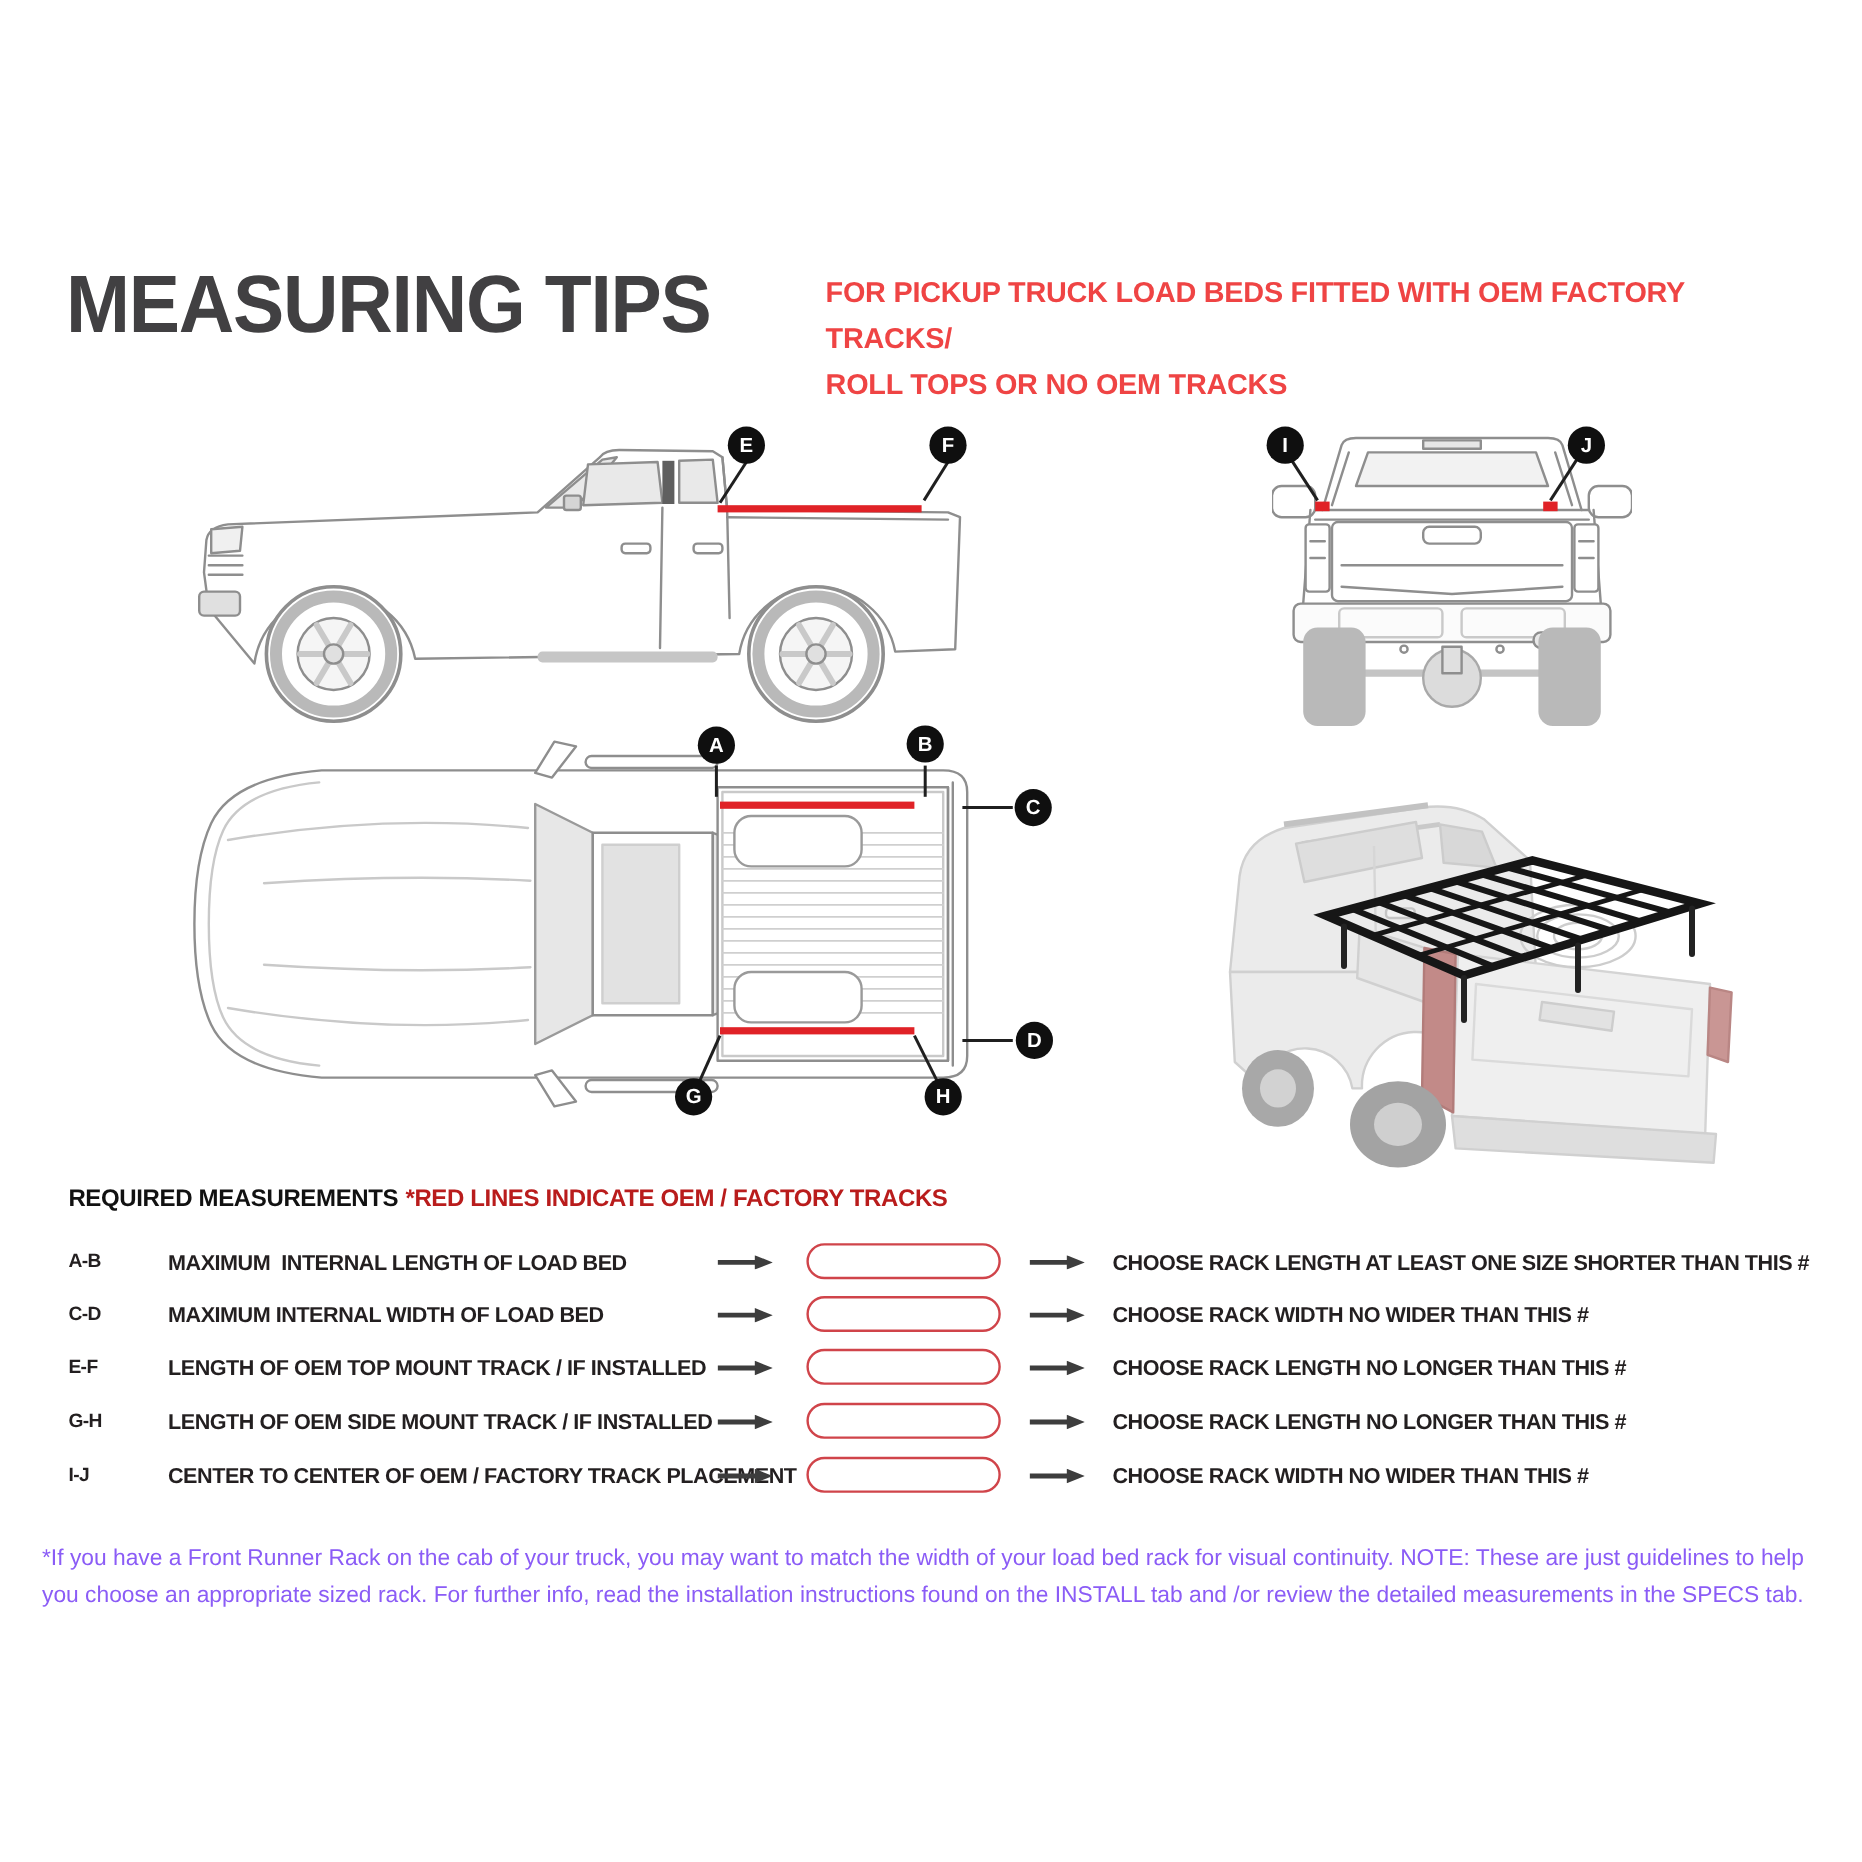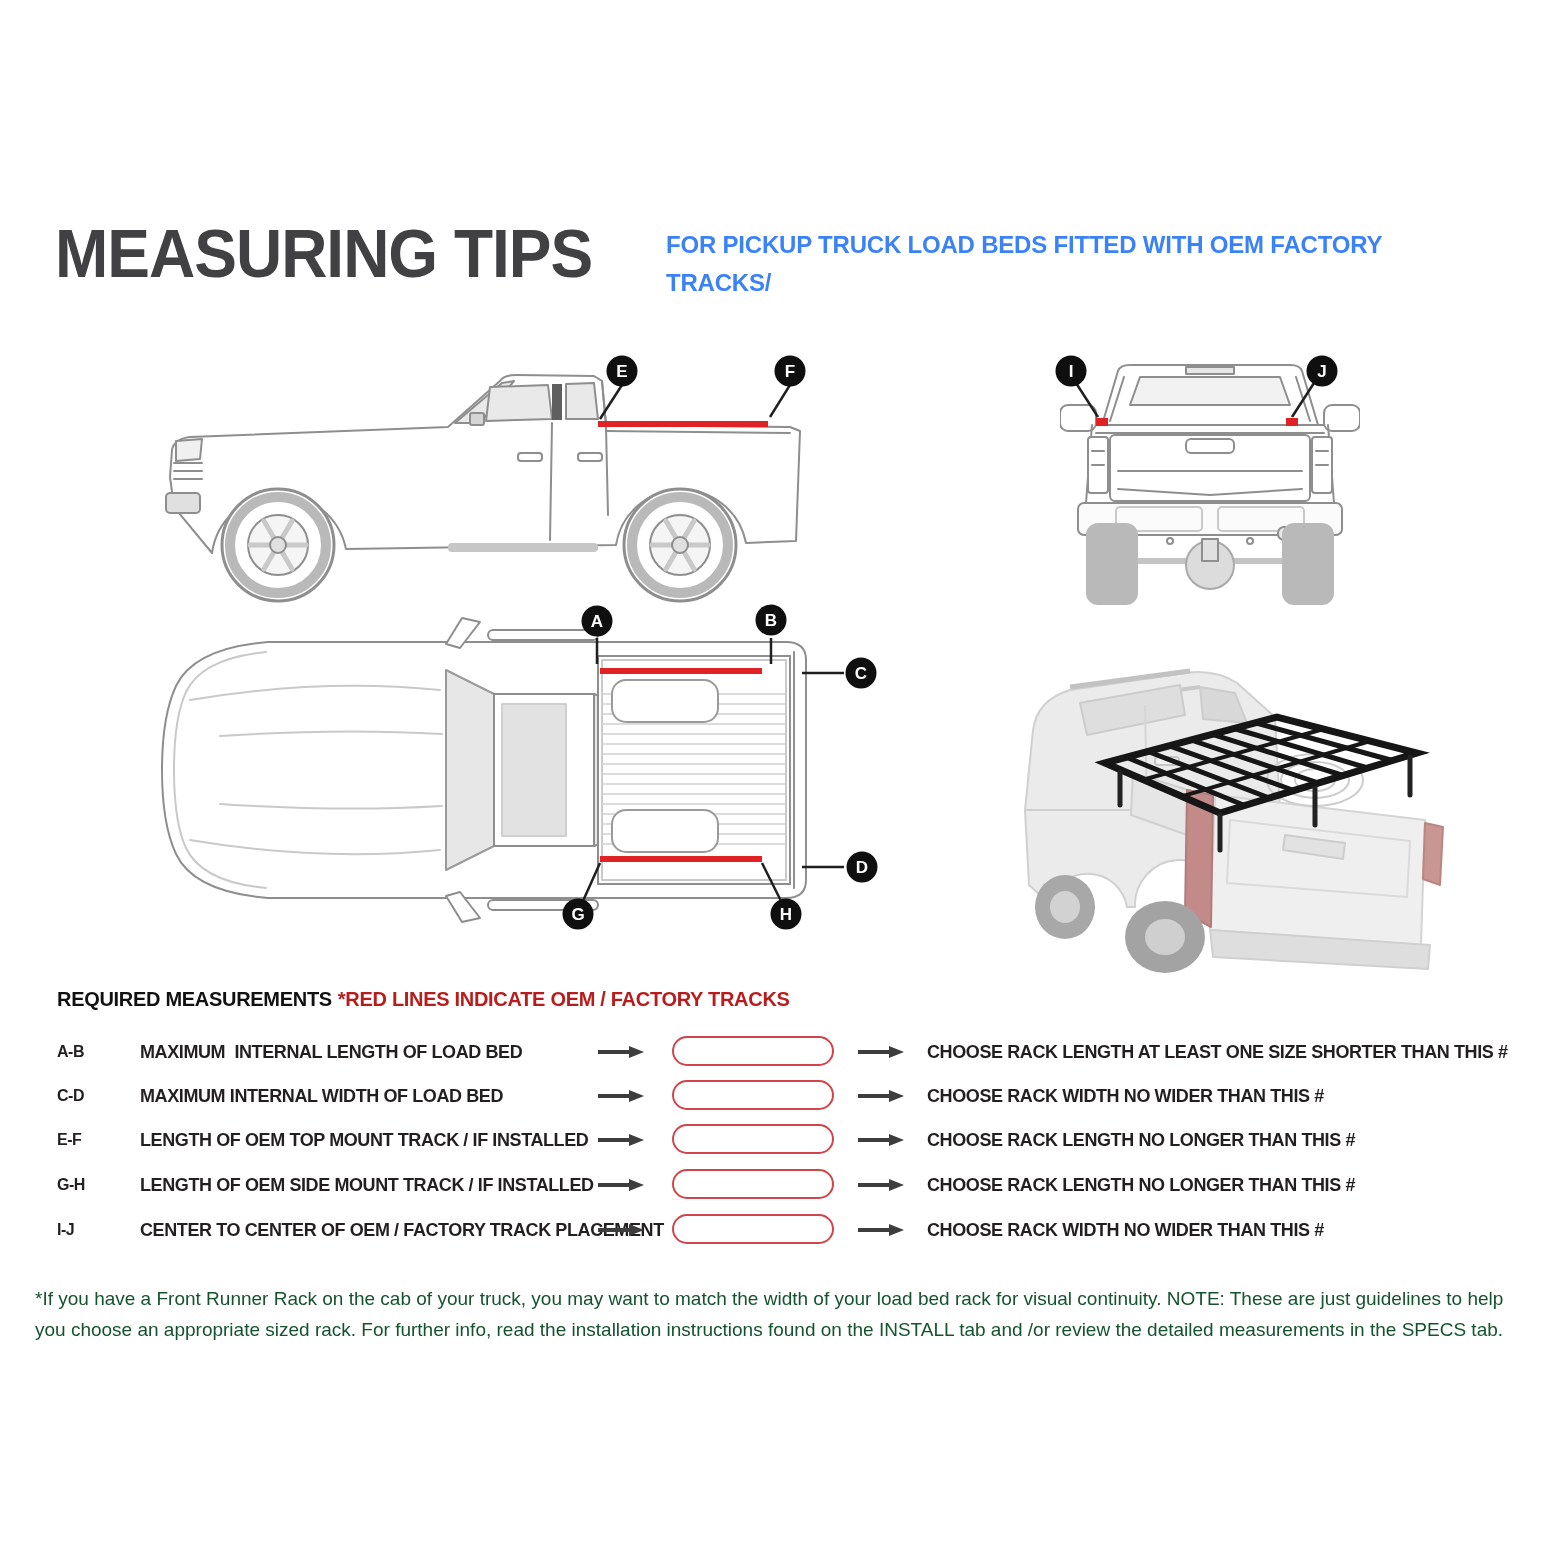--- a/index.html
+++ b/index.html
@@ -2,22 +2,22 @@
 <html><head>
 <meta charset="utf-8">
 <style>
   html,body{margin:0;padding:0;background:#ffffff;}
   .canvas{position:relative;width:1552px;height:1552px;background:#ffffff;overflow:hidden;
           font-family:"Liberation Sans", sans-serif;color:#231f20;}
 
   
   .title{position:absolute;left:55px;top:214px;font-size:64px;font-weight:bold;
          color:#414042;letter-spacing:-1px;transform:scaleY(1.06);transform-origin:left top;}
-  .subtitle{position:absolute;left:666px;top:226px;width:770px;font-size:24px;font-weight:bold;
-            line-height:38px;color:#3b82f6;letter-spacing:-0.2px;}
+  .subtitle{position:absolute;left:688px;top:226px;width:770px;font-size:24px;font-weight:bold;
+            line-height:38px;color:#ef4444;letter-spacing:-0.2px;}
 
   
   .illu{position:absolute;}
   .lineart{stroke:#8e8e8e;stroke-width:2;fill:none;stroke-linejoin:round;stroke-linecap:round;}
   .pointer{stroke:#1f1f1f;stroke-width:2.5;fill:none;}
 
   
   .badge{position:absolute;width:31px;height:31px;border-radius:50%;background:#0f0f0f;color:#ffffff;
          font-size:17px;font-weight:bold;display:flex;align-items:center;justify-content:center;
          transform:translate(-50%,-50%);letter-spacing:0;}
@@ -32,30 +32,31 @@
   .m-label{position:absolute;left:100px;top:0;font-size:18px;font-weight:bold;line-height:32px;
            letter-spacing:-0.4px;white-space:pre;margin-left:40px;}
   .m-arrow1{position:absolute;left:598px;top:10px;}
   .capsule{position:absolute;left:672px;top:0;width:162px;height:30px;border:2px solid #d0444a;
            border-radius:17px;background:#ffffff;box-sizing:border-box;}
   .m-arrow2{position:absolute;left:858px;top:10px;}
   .m-result{position:absolute;left:927px;top:0;font-size:18px;font-weight:bold;line-height:32px;
             letter-spacing:-0.4px;white-space:pre;text-align:right;}
 
   .footnote{position:absolute;left:35px;top:1283px;width:1492px;font-size:19px;line-height:31px;
-            color:#14532d;letter-spacing:0px;}
+            color:#8b5cf6;letter-spacing:0px;}
 </style>
 </head>
 <body>
 
 <div class="canvas">
 
   <div class="title">MEASURING TIPS</div>
   <div class="subtitle">
     <div>FOR PICKUP TRUCK LOAD BEDS FITTED WITH OEM FACTORY TRACKS/</div>
+    <div>ROLL TOPS OR NO OEM TRACKS</div>
   </div>
 
   <svg class="illu" style="left:150px;top:355px;" width="660" height="250" viewBox="0 0 660 250">
     <g class="lineart">
       <path d="M20,122 L22,95 Q24,84 40,82 L298,72 L350,26 Q354,20 366,20 L444,21 L452,26 L456,70 L640,72 L650,76 L646,186 L596,188 A66,66 0 0 0 466,190 L196,194 A68,68 0 0 0 62,198 L24,152 Z" fill="#ffffff"></path>
       <path d="M456,76 L640,78"></path>
       <path d="M452,26 L456,70"></path>
       <polygon points="305,68 352,28 364,26 330,68" fill="#e9e9e9"></polygon>
       <polygon points="340,32 398,30 402,64 336,66" fill="#e9e9e9"></polygon>
       <rect x="402" y="29" width="10" height="36" fill="#5f5f5f" stroke="none"></rect>

